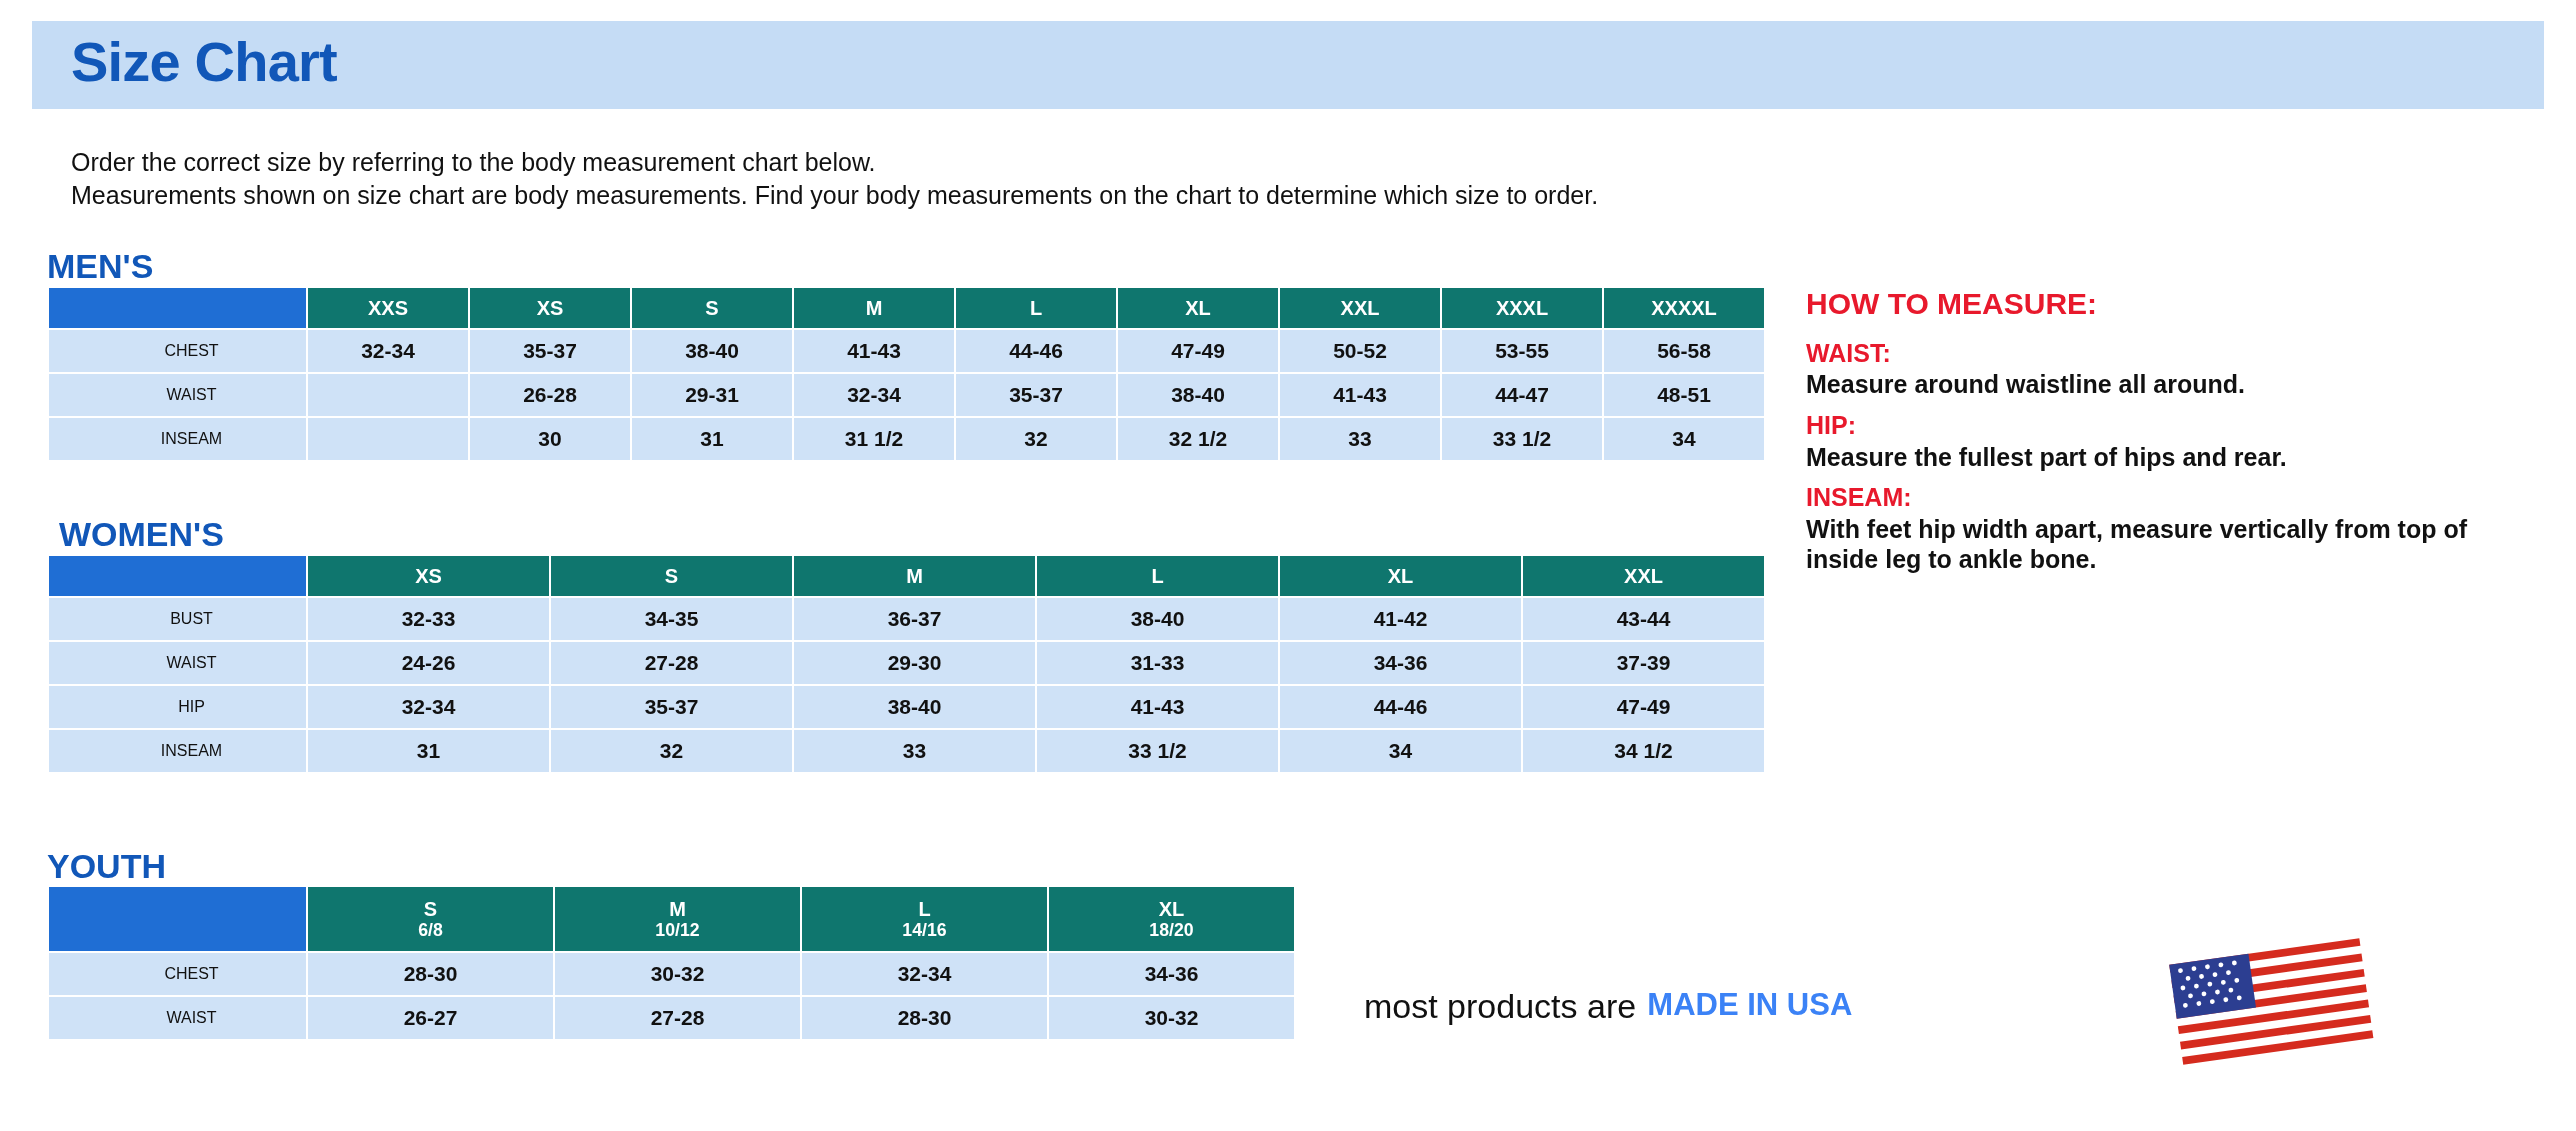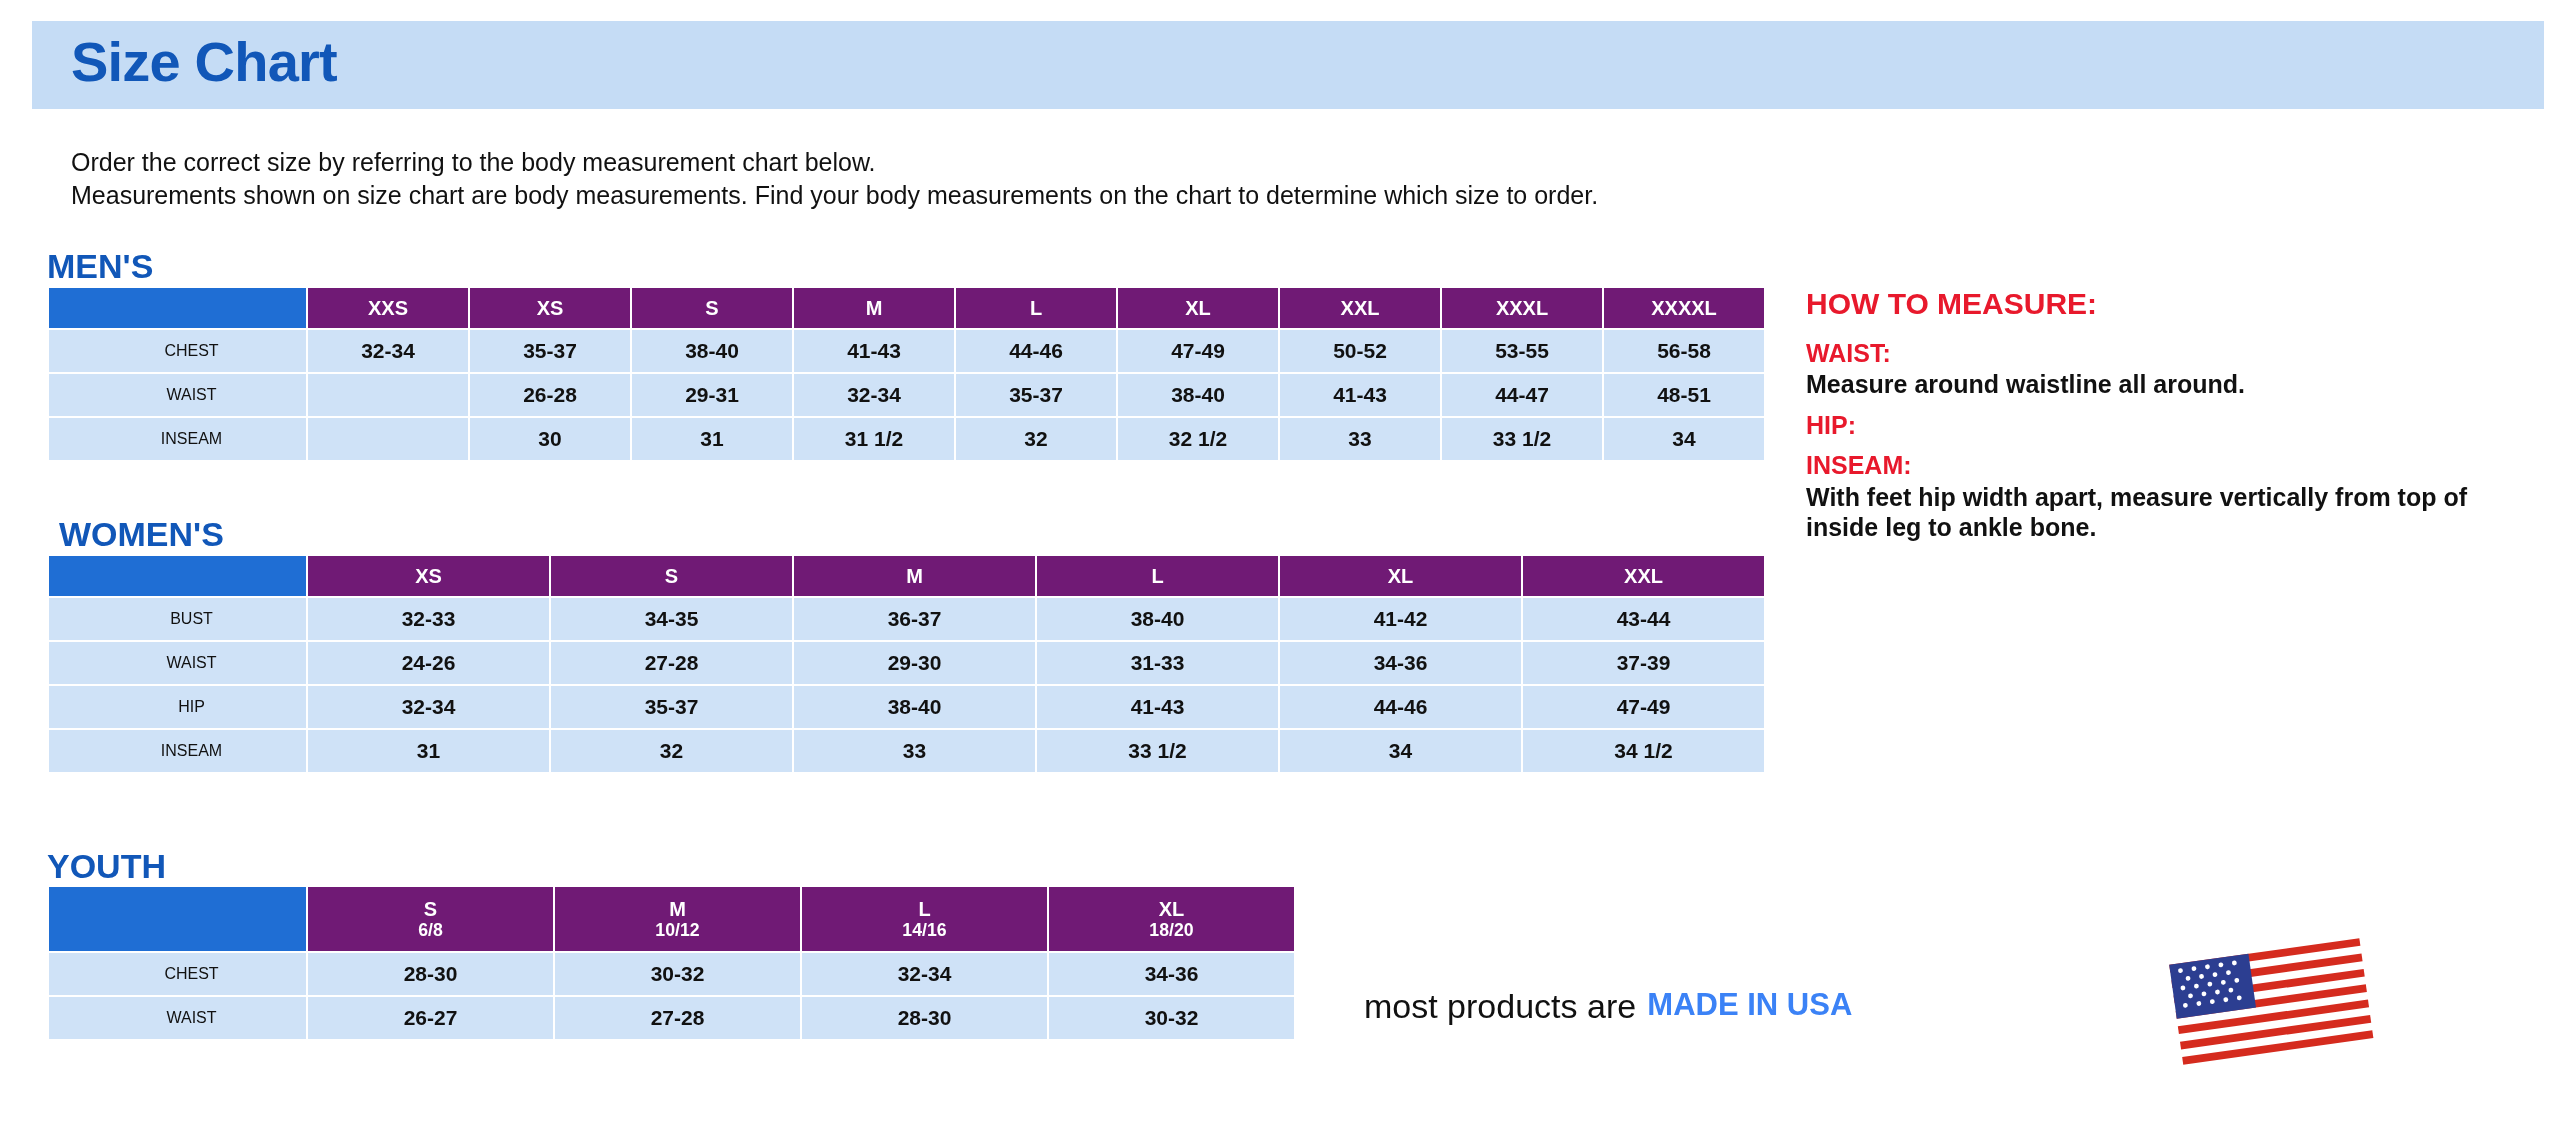--- a/index.html
+++ b/index.html
@@ -75,21 +75,21 @@
     background: #cfe2f7;
     color: #111;
     font-size: 21px;
     font-weight: bold;
     text-align: center;
     height: 42px;
     padding: 0;
     border: 0;
   }
   table.size-table thead th {
-    background: #701a75;
+    background: #0f766e;
     color: #ffffff;
     font-size: 20px;
     height: 40px;
   }
   table.size-table thead th.blank-head {
     background: #1f6ed4;
   }
   table.size-table td.rowlabel {
     text-align: center;
     padding-left: 28px;
@@ -375,20 +375,21 @@
     <div class="howto-title">HOW TO MEASURE:</div>
 
 
     <div class="howto-item">
       <div class="howto-label">WAIST:</div>
       <div class="howto-text">Measure around waistline all around.</div>
     </div>
 
     <div class="howto-item">
       <div class="howto-label">HIP:</div>
+      <div class="howto-text">Measure the fullest part of hips and rear.</div>
     </div>
 
     <div class="howto-item">
       <div class="howto-label">INSEAM:</div>
       <div class="howto-text">With feet hip width apart, measure vertically from top of inside leg to ankle bone.</div>
     </div>
   </div>
 
   <div class="madeinusa">
     <span class="small">most products are</span>

